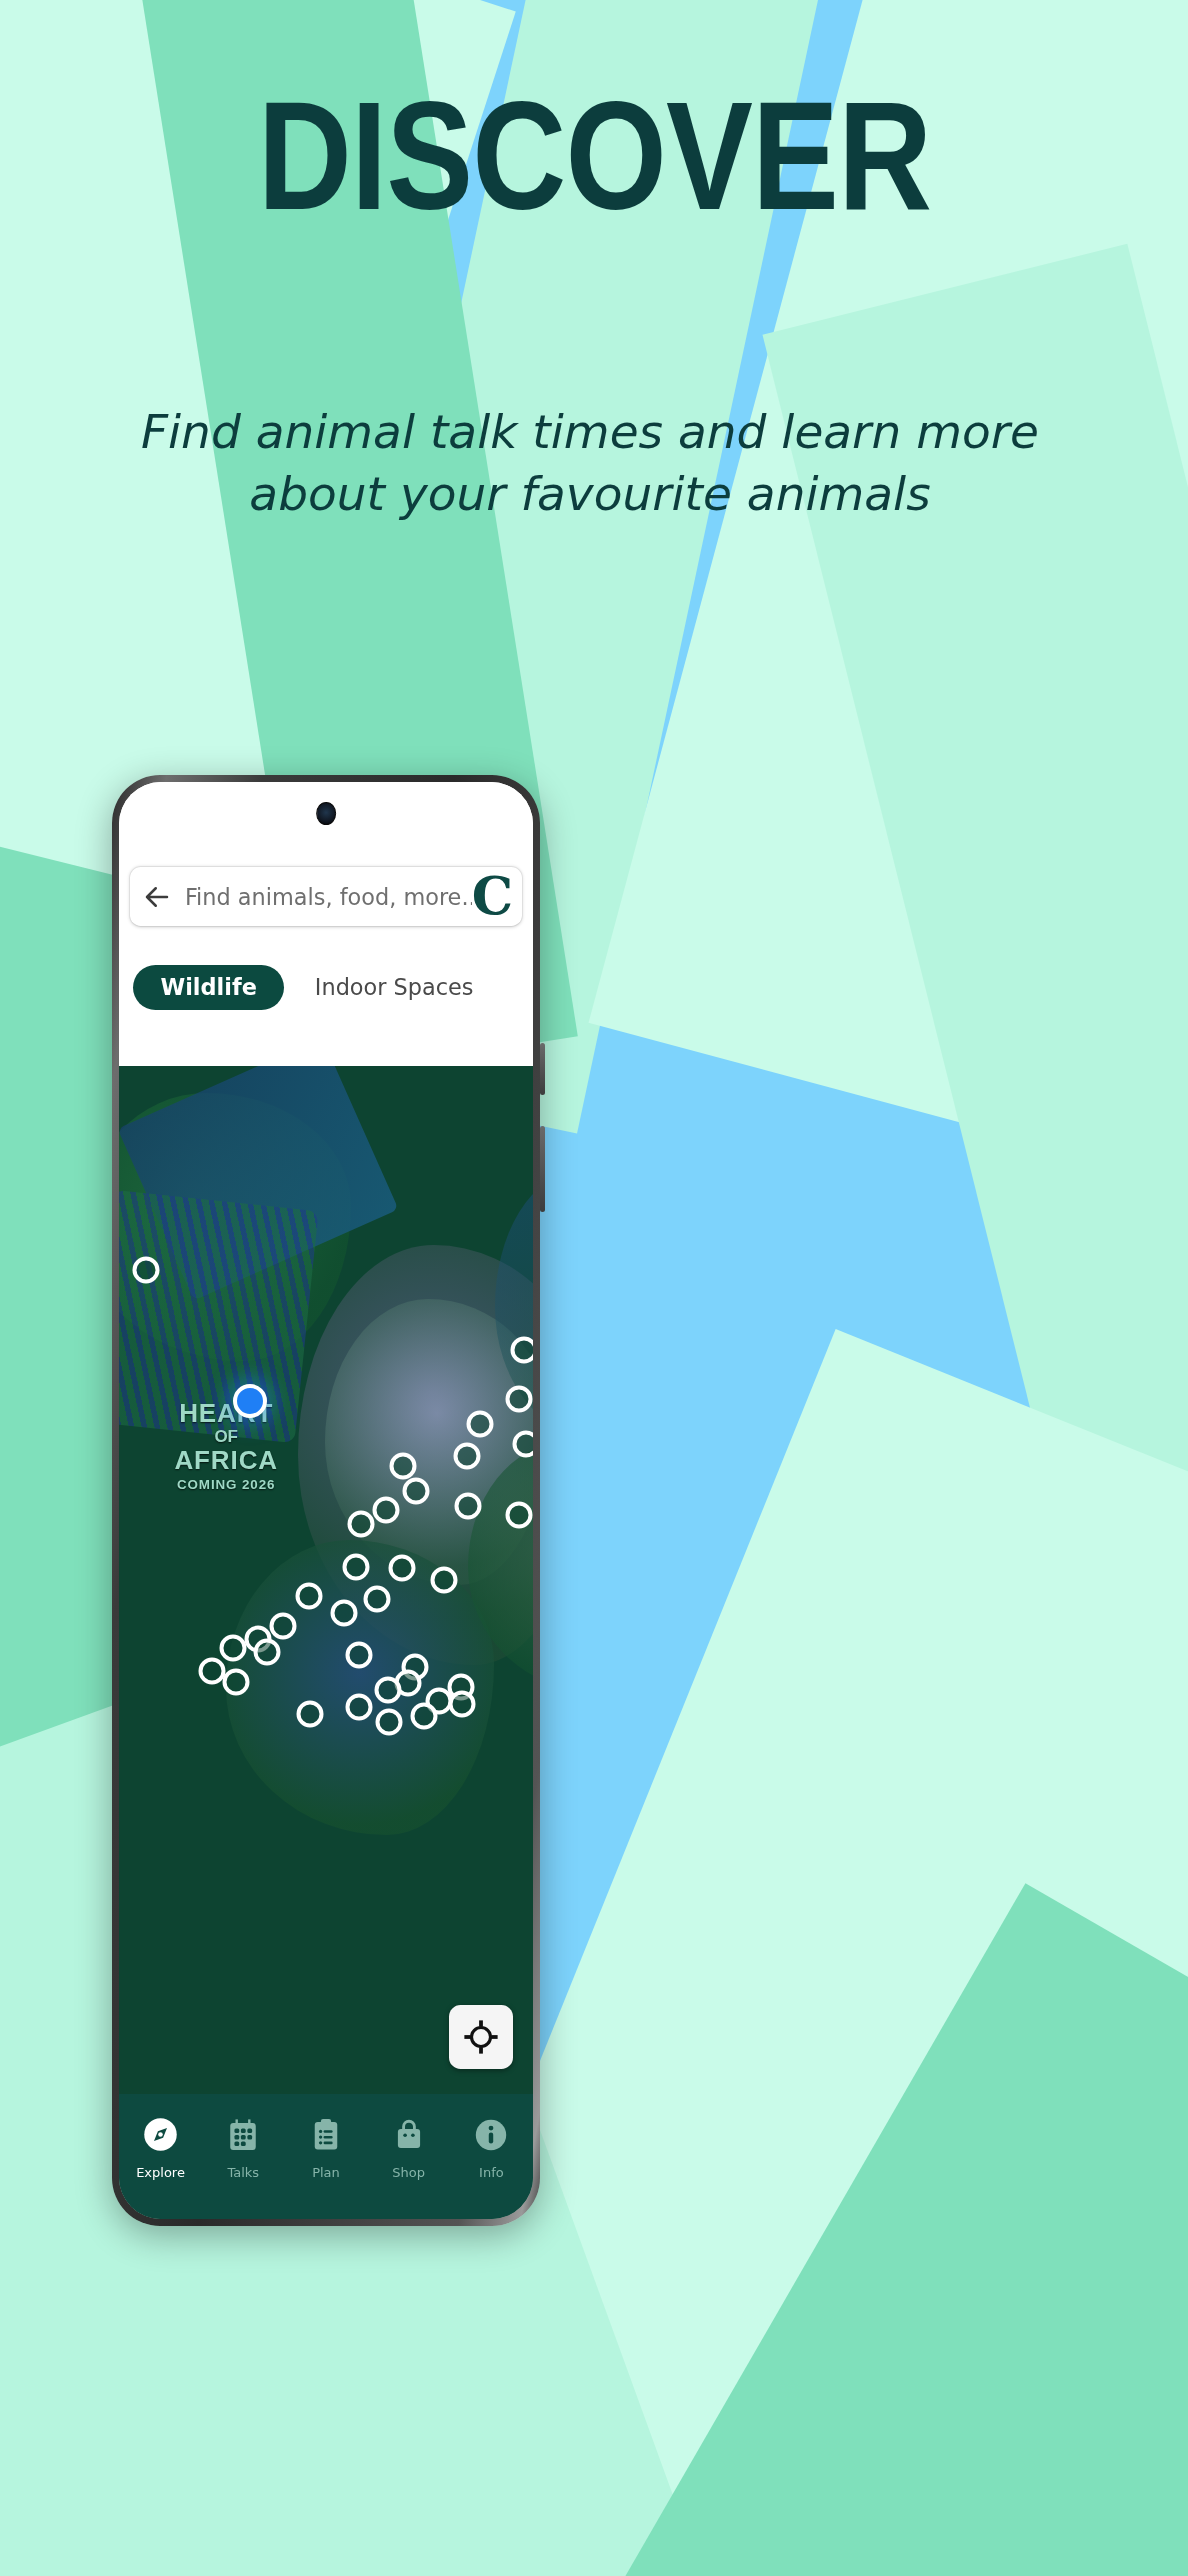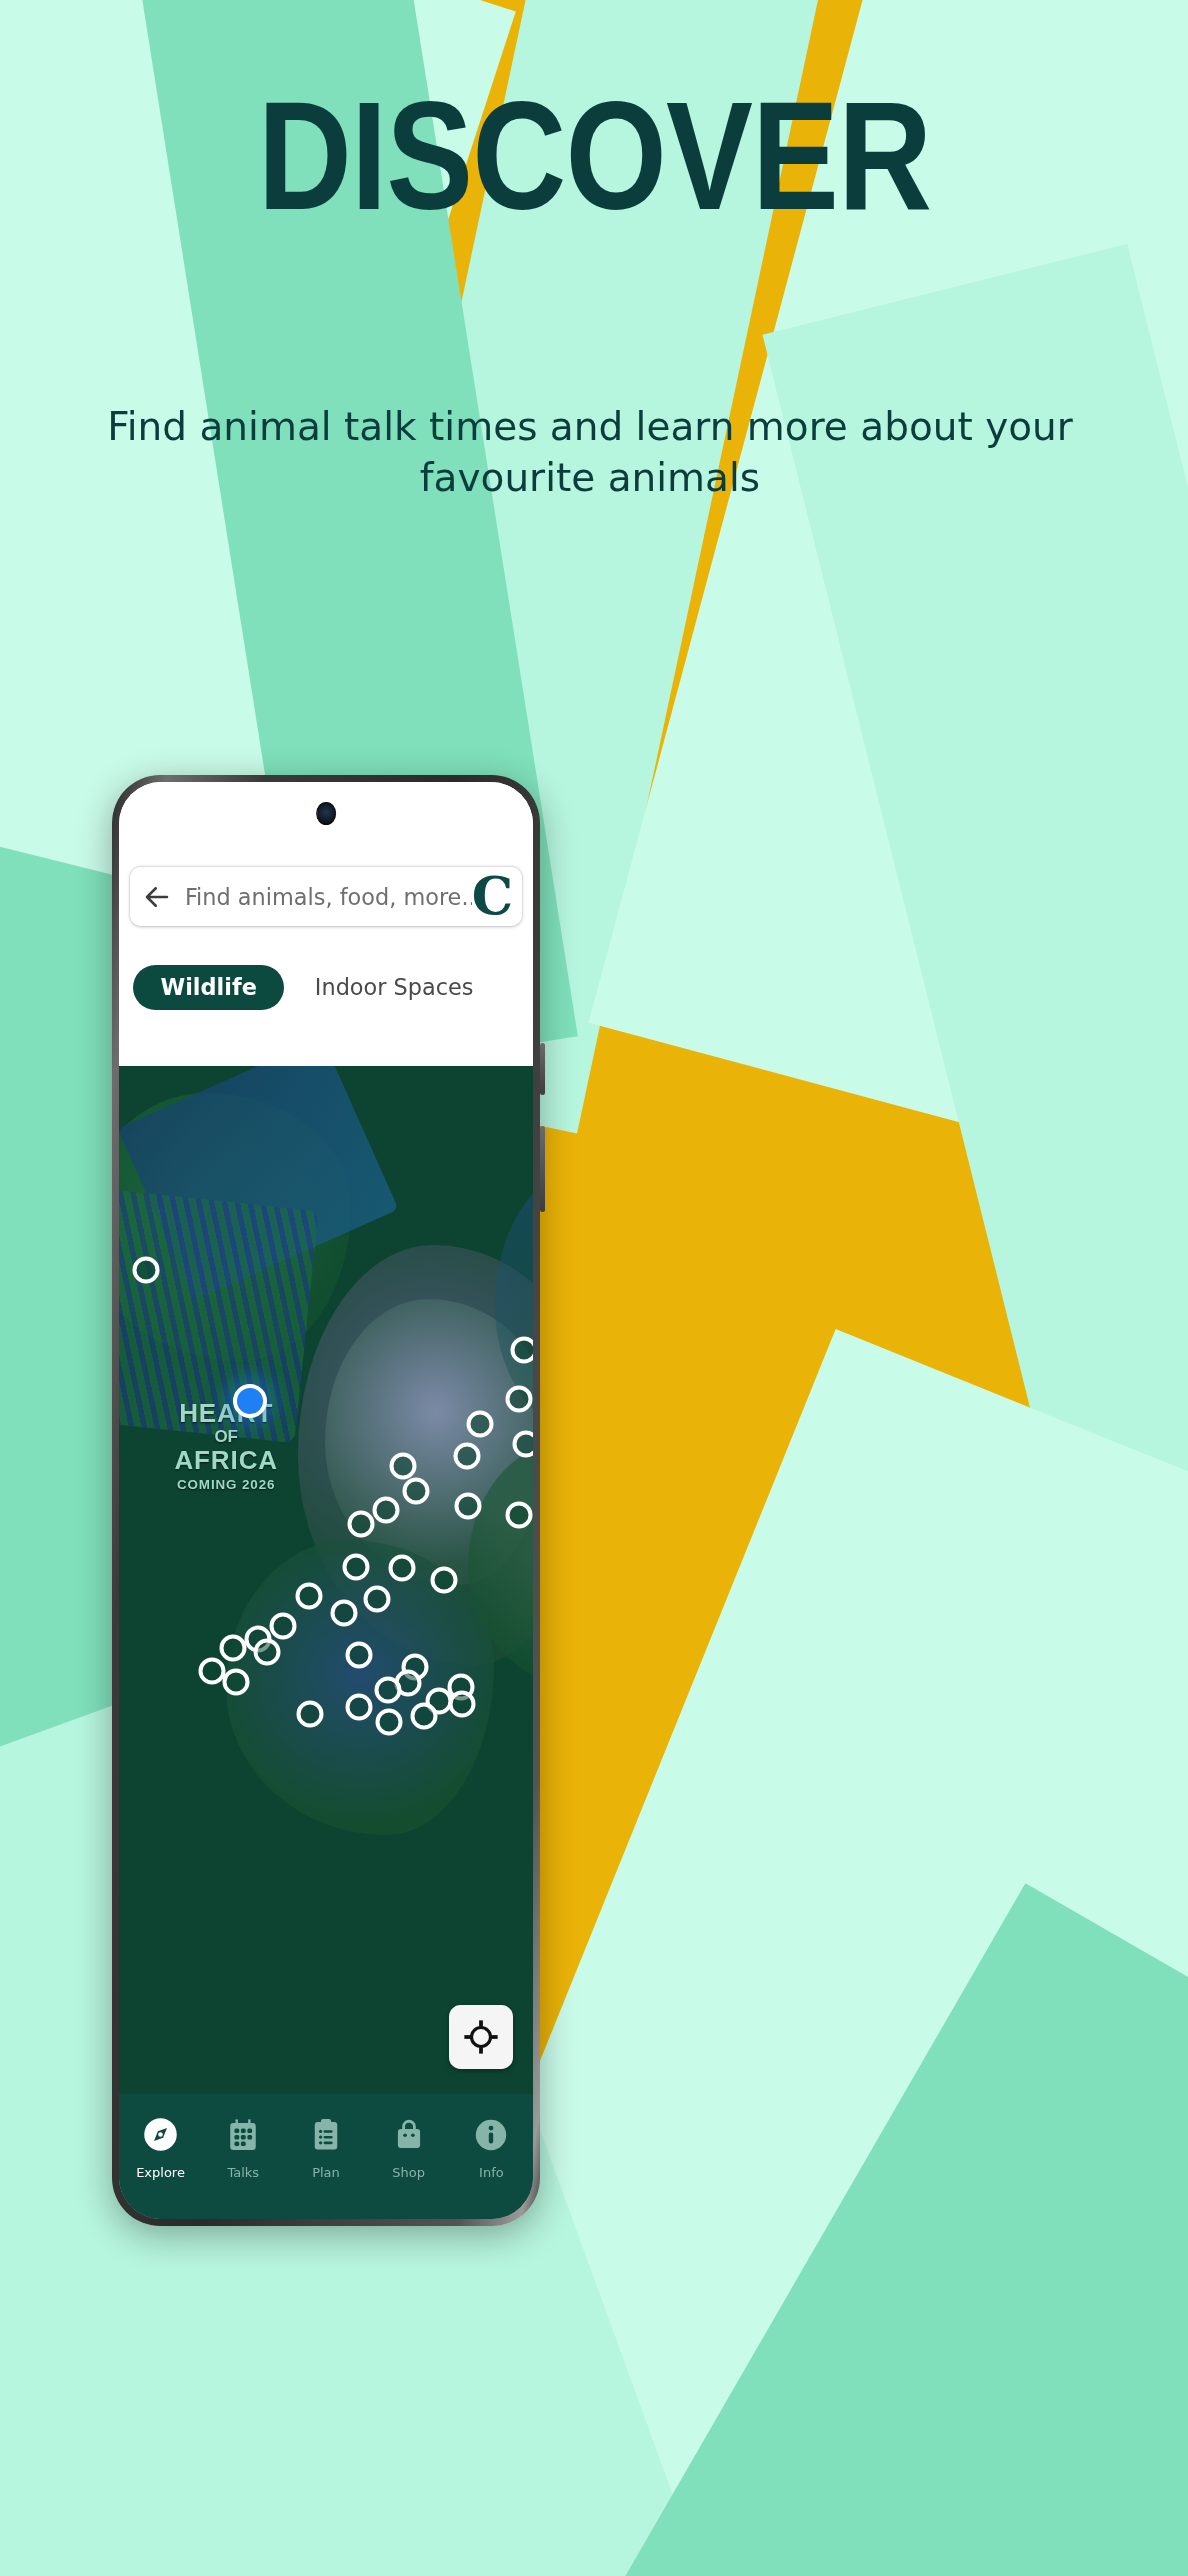--- a/index.html
+++ b/index.html
@@ -2,21 +2,21 @@
 <html style="font-size:14.3px"><head>
 <meta charset="utf-8">
 <style>
   * { margin:0; padding:0; box-sizing:border-box; }
   html,body{
     width:1189px; height:2576px; overflow:hidden;
     font-family:"Liberation Sans", sans-serif;
   }
   #stage{
     position:relative; width:1189px; height:2576px;
-    background:#eab308; overflow:hidden;
+    background:#7dd3fc; overflow:hidden;
   }
   
   .leaf{ position:absolute; }
   .leaf.light{ background:#b6f5de; }
   .leaf.mid{ background:#7fe0bb; }
   .leaf.pale{ background:#c9fbe9; }
 
   
   #headline{
     position:absolute; left:0; right:0; top:79px;
@@ -26,24 +26,25 @@
     font-size:123px;
     letter-spacing:-0.9px;
     line-height:1.0;
     color:#0c3d3d;
     transform:scaleX(1.06) scaleY(1.25);
     transform-origin:center top;
   }
   #subhead{
     position:absolute; left:107px; right:116px; top:401px;
     text-align:center;
-    font-size:39px;
+    font-size:47px;
     line-height:1.32;
     color:#0c3d3d;
     font-family:"DejaVu Sans","Liberation Sans",sans-serif;
+    font-style:italic;
   }
 
   
   #phone{
     position:absolute; left:112px; top:775px;
     width:428px; height:1451px;
     border-radius:48px;
     background:linear-gradient(100deg,#2b2b2b 0%,#6d6d6d 8%,#3a3a3a 22%,#2a2a2a 50%,#545454 88%,#9a9a9a 97%,#3b3b3b 100%);
     padding:7.2px;
     box-shadow:0 9px 36px rgba(0,0,0,.32);

